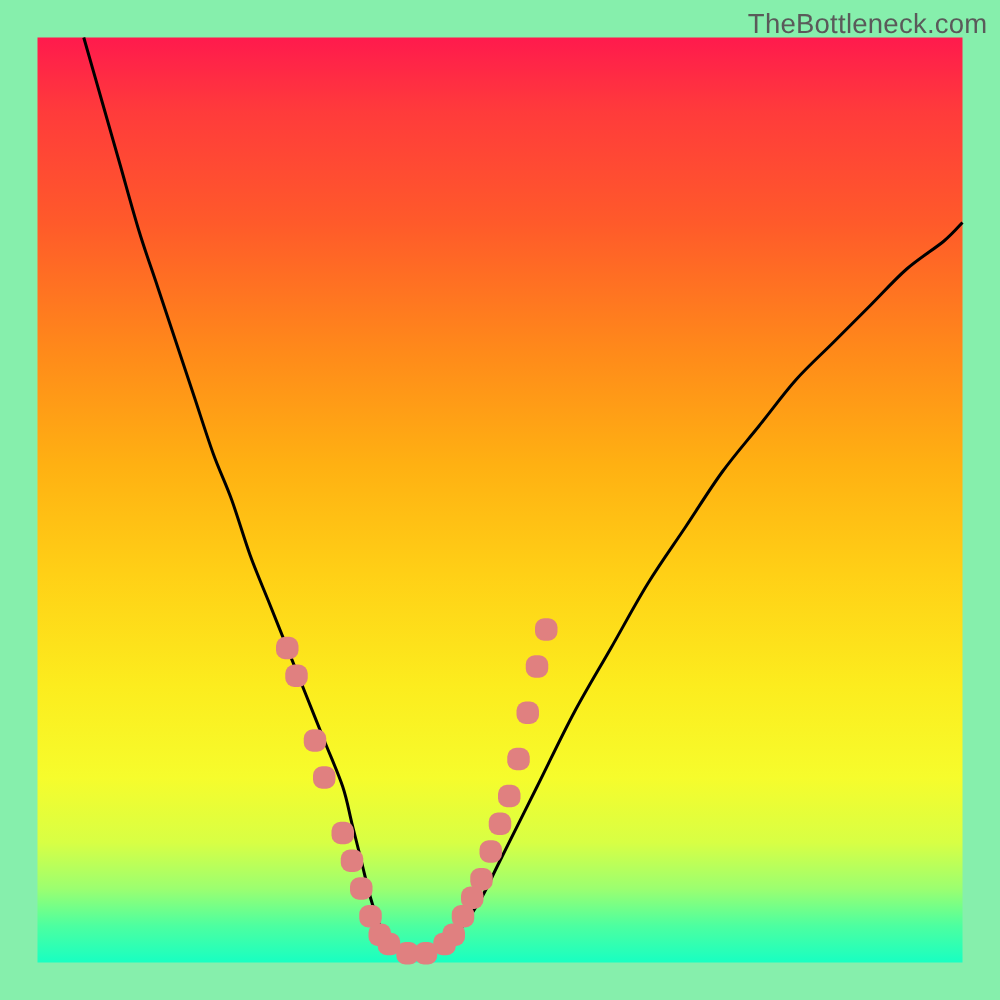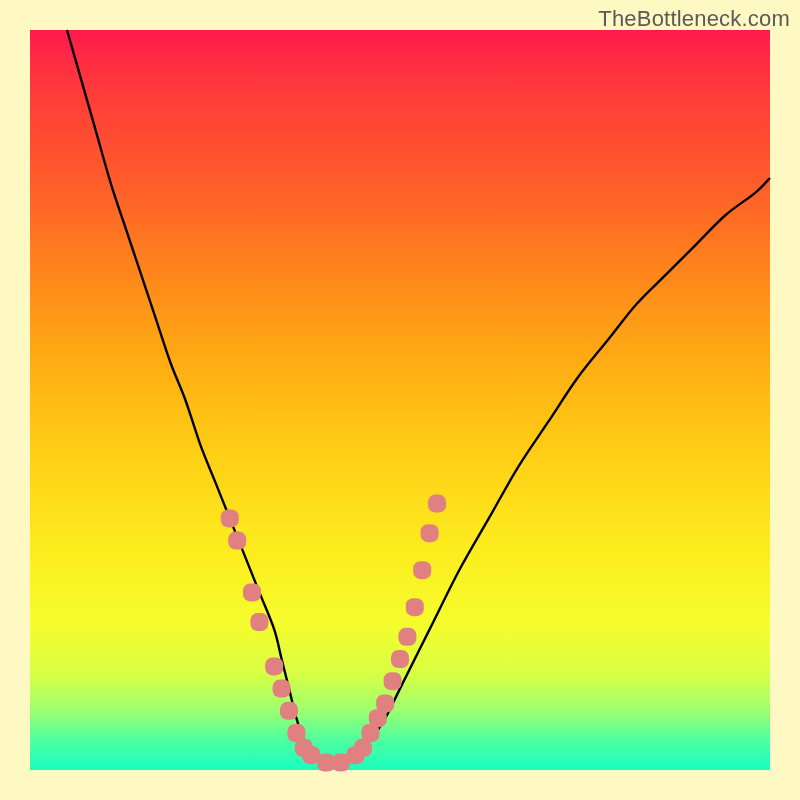--- a/index.html
+++ b/index.html
@@ -8,21 +8,21 @@
     width: 800px;
     height: 800px;
     background: #000;
     font-family: Arial, Helvetica, sans-serif;
     overflow: hidden;
   }
   .frame {
     position: relative;
     width: 800px;
     height: 800px;
-    background: #fef9c3;
+    background: #86efac;
   }
   .plot-area {
     position: absolute;
     left: 30px;
     top: 30px;
     width: 740px;
     height: 740px;
     background: linear-gradient(to bottom,
       #ff1a4d 0%,
       #ff3b3b 8%,

